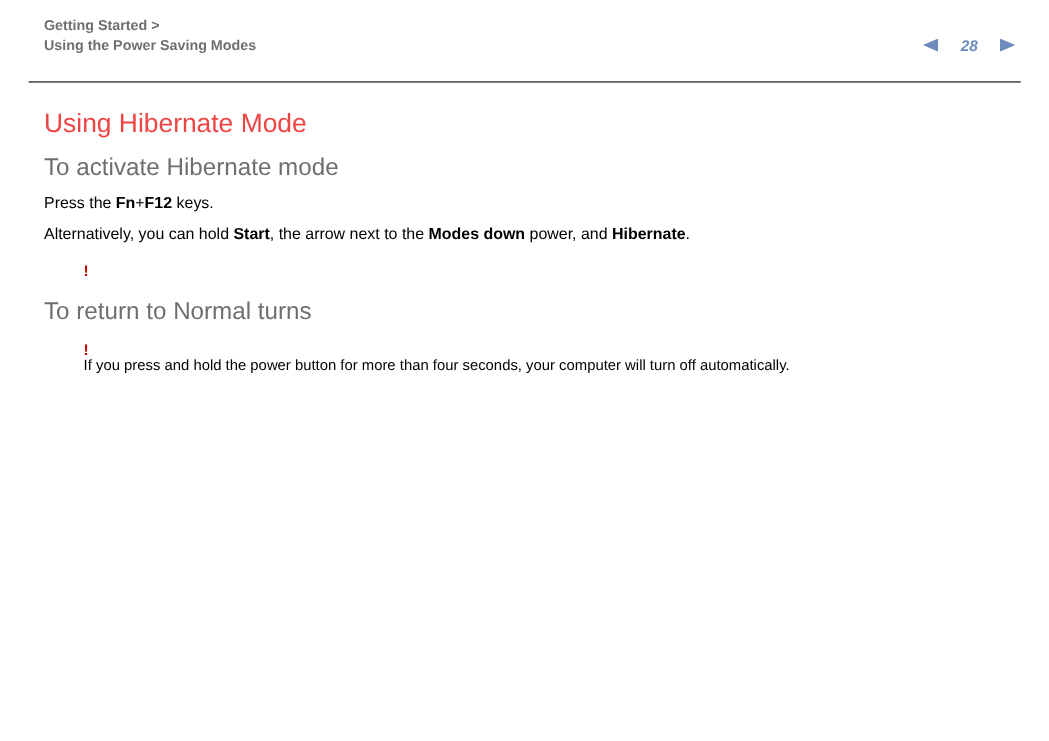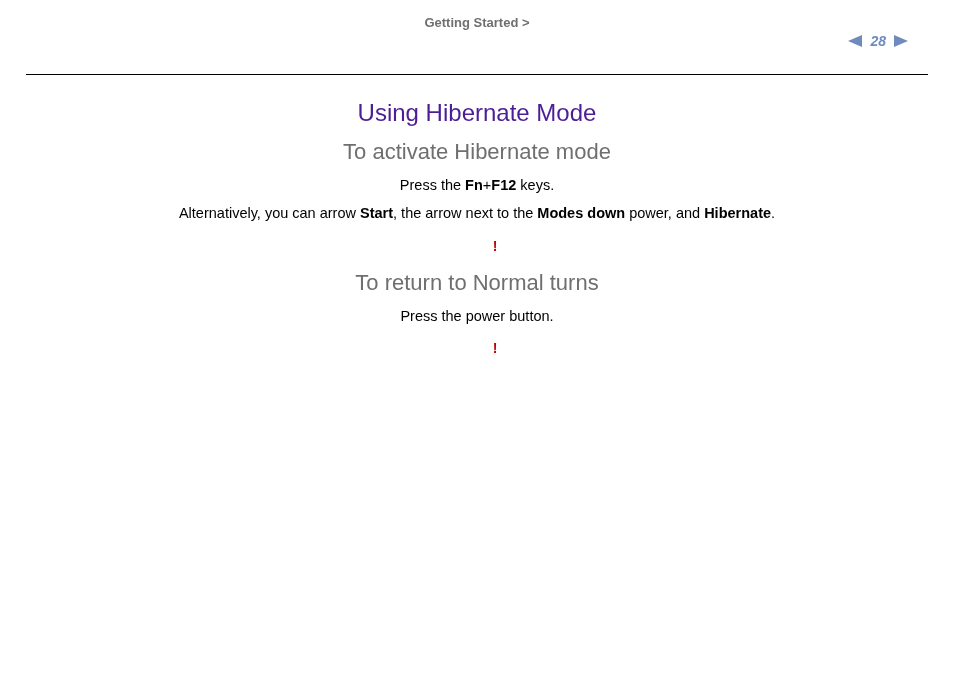--- a/index.html
+++ b/index.html
@@ -10,40 +10,39 @@
     background: #fff;
     font-family: Arial, Helvetica, sans-serif;
     color: #000;
     overflow: hidden;
   }
   .page {
     position: relative;
     width: 954px;
     height: 496px;
     box-sizing: border-box;
-    text-align: center;
   }
   .header {
     position: relative;
     padding: 14px 40px 0 40px;
     height: 60px;
   }
   .breadcrumb {
     font-size: 13px;
     font-weight: bold;
     color: #6f6f6f;
     line-height: 1.35;
   }
   .pager {
     position: absolute;
     top: 33px;
-    right: 46px;
+    right: 31px;
     display: flex;
     align-items: center;
-    gap: 8px;
+    gap: 20px;
   }
   .pager .num {
     font-style: italic;
     font-weight: bold;
     font-size: 14px;
     color: #6f8bbd;
   }
   .pager svg {
     display: block;
   }
@@ -52,21 +51,21 @@
     border-top: 1px solid #000;
     margin: 0 26px 0 26px;
   }
   .content {
     padding: 24px 40px 0 40px;
   }
   h1.title {
     margin: 0 0 12px 0;
     font-size: 24px;
     font-weight: normal;
-    color: #4c1d95;
+    color: #ef4444;
   }
   h2.sub {
     margin: 0 0 10px 0;
     font-size: 22px;
     font-weight: normal;
     color: #6f6f6f;
   }
   p.body {
     margin: 0 0 8px 0;
     font-size: 14.5px;
@@ -86,20 +85,21 @@
   }
 </style>
 </head>
 <body>
 
 <div class="page">
 
   <div class="header">
     <div class="breadcrumb">
       <span>Getting Started &gt;</span><br>
+      <span>Using the Power Saving Modes</span>
     </div>
     <div class="pager">
       <span>
         <svg width="14" height="12" viewBox="0 0 14 12">
             <polygon points="14,0 14,12 0,6" fill="#6f8bbd"></polygon>
           </svg>
       </span>
       <span class="num">28</span>
       <span>
         <svg width="14" height="12" viewBox="0 0 14 12">
@@ -115,29 +115,29 @@
 
     <h1 class="title">Using Hibernate Mode</h1>
 
     <h2 class="sub">To activate Hibernate mode</h2>
 
     <p class="body">
       <span>Press the </span><span class="b">Fn</span><span>+</span><span class="b">F12</span><span> keys.</span>
     </p>
 
     <p class="body">
-      <span>Alternatively, you can arrow </span><span class="b">Start</span><span>, the arrow next to the </span><span class="b">Modes down</span><span> power, and </span><span class="b">Hibernate</span><span>.</span>
+      <span>Alternatively, you can hold </span><span class="b">Start</span><span>, the arrow next to the </span><span class="b">Modes down</span><span> power, and </span><span class="b">Hibernate</span><span>.</span>
     </p>
 
     <div class="note">
       <span class="bang">!</span>
     </div>
 
     <h2 class="sub">To return to Normal turns</h2>
 
-    <p class="body">Press the power button.</p>
 
     <div class="note">
       <span class="bang">!</span>
+      <span>If you press and hold the power button for more than four seconds, your computer will turn off automatically.</span>
     </div>
 
   </div>
 </div>
 
 </body></html>

